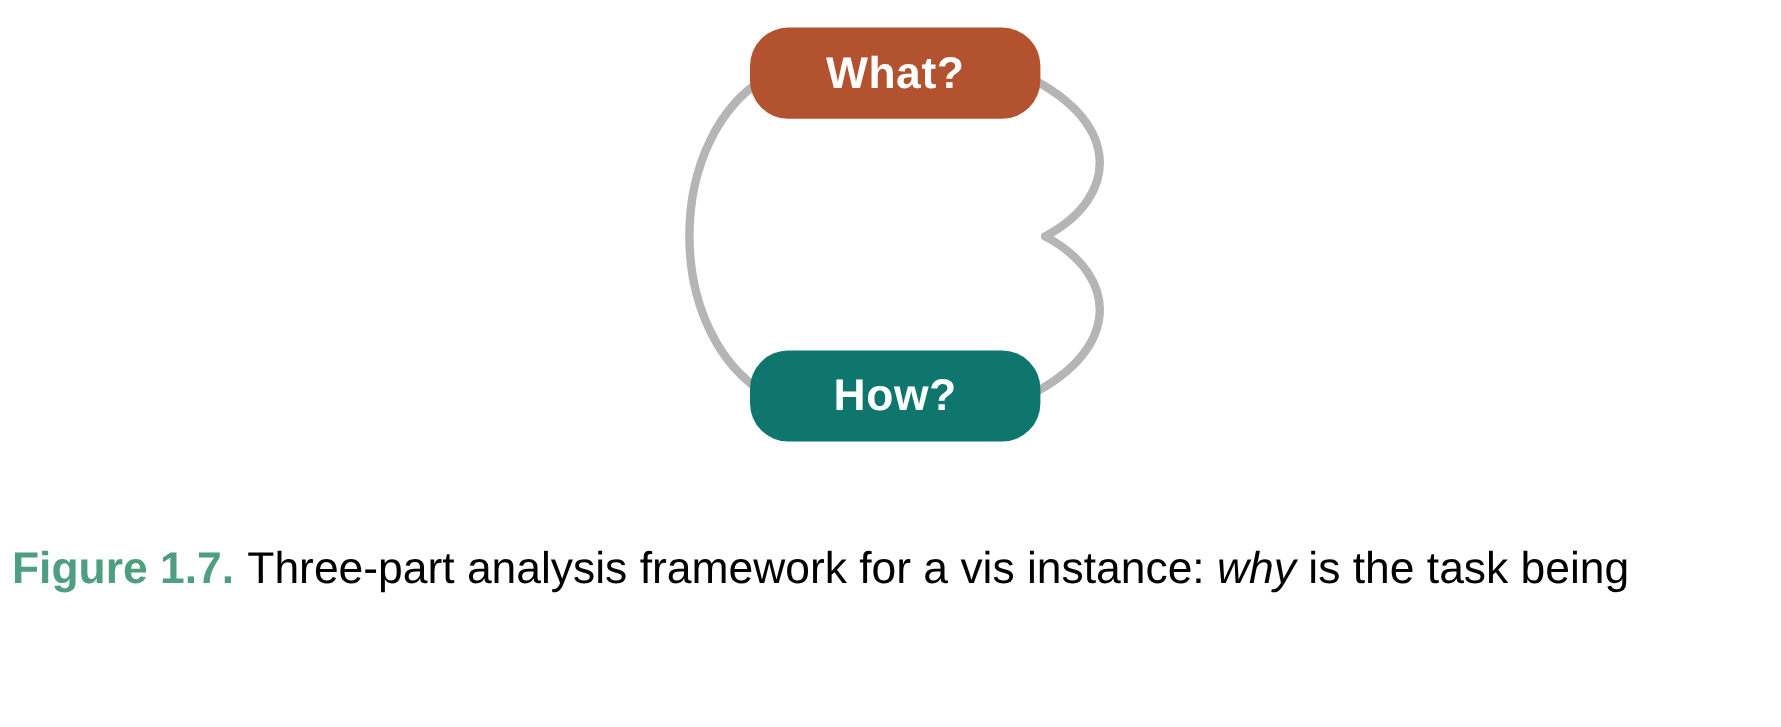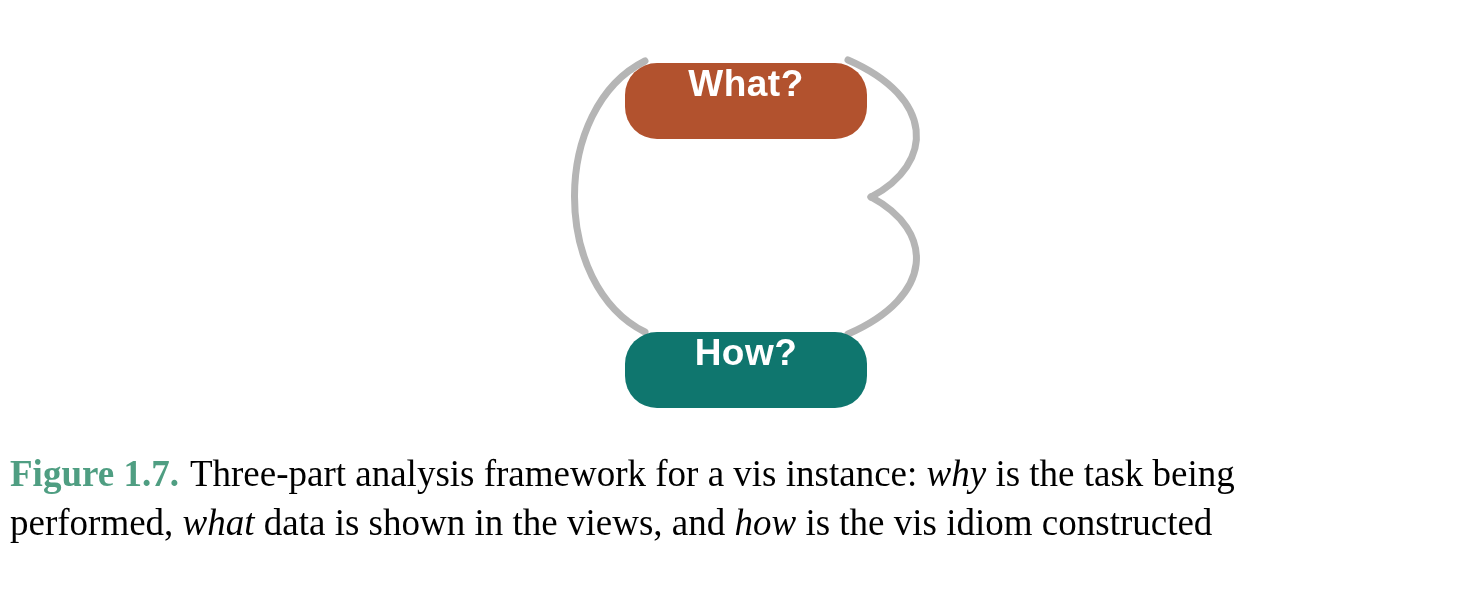--- a/index.html
+++ b/index.html
@@ -21,42 +21,41 @@
     left: 0; top: 0;
     width: 1484px; height: 430px;
   }
   .node {
     position: absolute;
     left: 625px;
     width: 242px;
     height: 76px;
     border-radius: 32px;
     display: flex;
+    align-items: center;
     justify-content: center;
-    margin-top: 40px;
   }
   .node span {
     color: #ffffff;
     font-size: 37px;
     font-weight: 700;
     letter-spacing: 0.5px;
   }
   .node-what { top: 23px; }
   .node-why  { top: 160px; }
   .node-how  { top: 292px; }
 
   .caption {
     position: absolute;
     left: 10px;
     right: 6px;
     top: 449px;
     font-size: 37px;
     line-height: 49px;
     color: #000000;
-    font-family: Liberation Serif, serif;
   }
   .cap-line { white-space: nowrap; }
   .cap-label {
     font-weight: 700;
     margin-right: 11px;
   }
   .cap-italic { font-style: italic; }
 </style>
 </head>
 <body>
@@ -73,16 +72,15 @@
     <div class="node node-what" style="background: rgb(178, 82, 46);">
       <span>What?</span>
     </div>
     <div class="node node-how" style="background: #0f766e;">
       <span>How?</span>
     </div>
   </div>
 
   <div class="caption">
     <div class="cap-line"><span class="cap-label" style="color: rgb(79, 158, 130);">Figure 1.7.</span><span>Three-part analysis framework for a vis instance: </span><span class="cap-italic">why</span><span> is the task being</span></div>
-    <div class="cap-line"><span>performed, </span><span class="cap-italic">what</span><span> data is shown in the views, and </span><span class="cap-italic">how</span><span> is the vis idiom constructed</span></div>
   </div>
 
 </div>
 
 </body></html>

